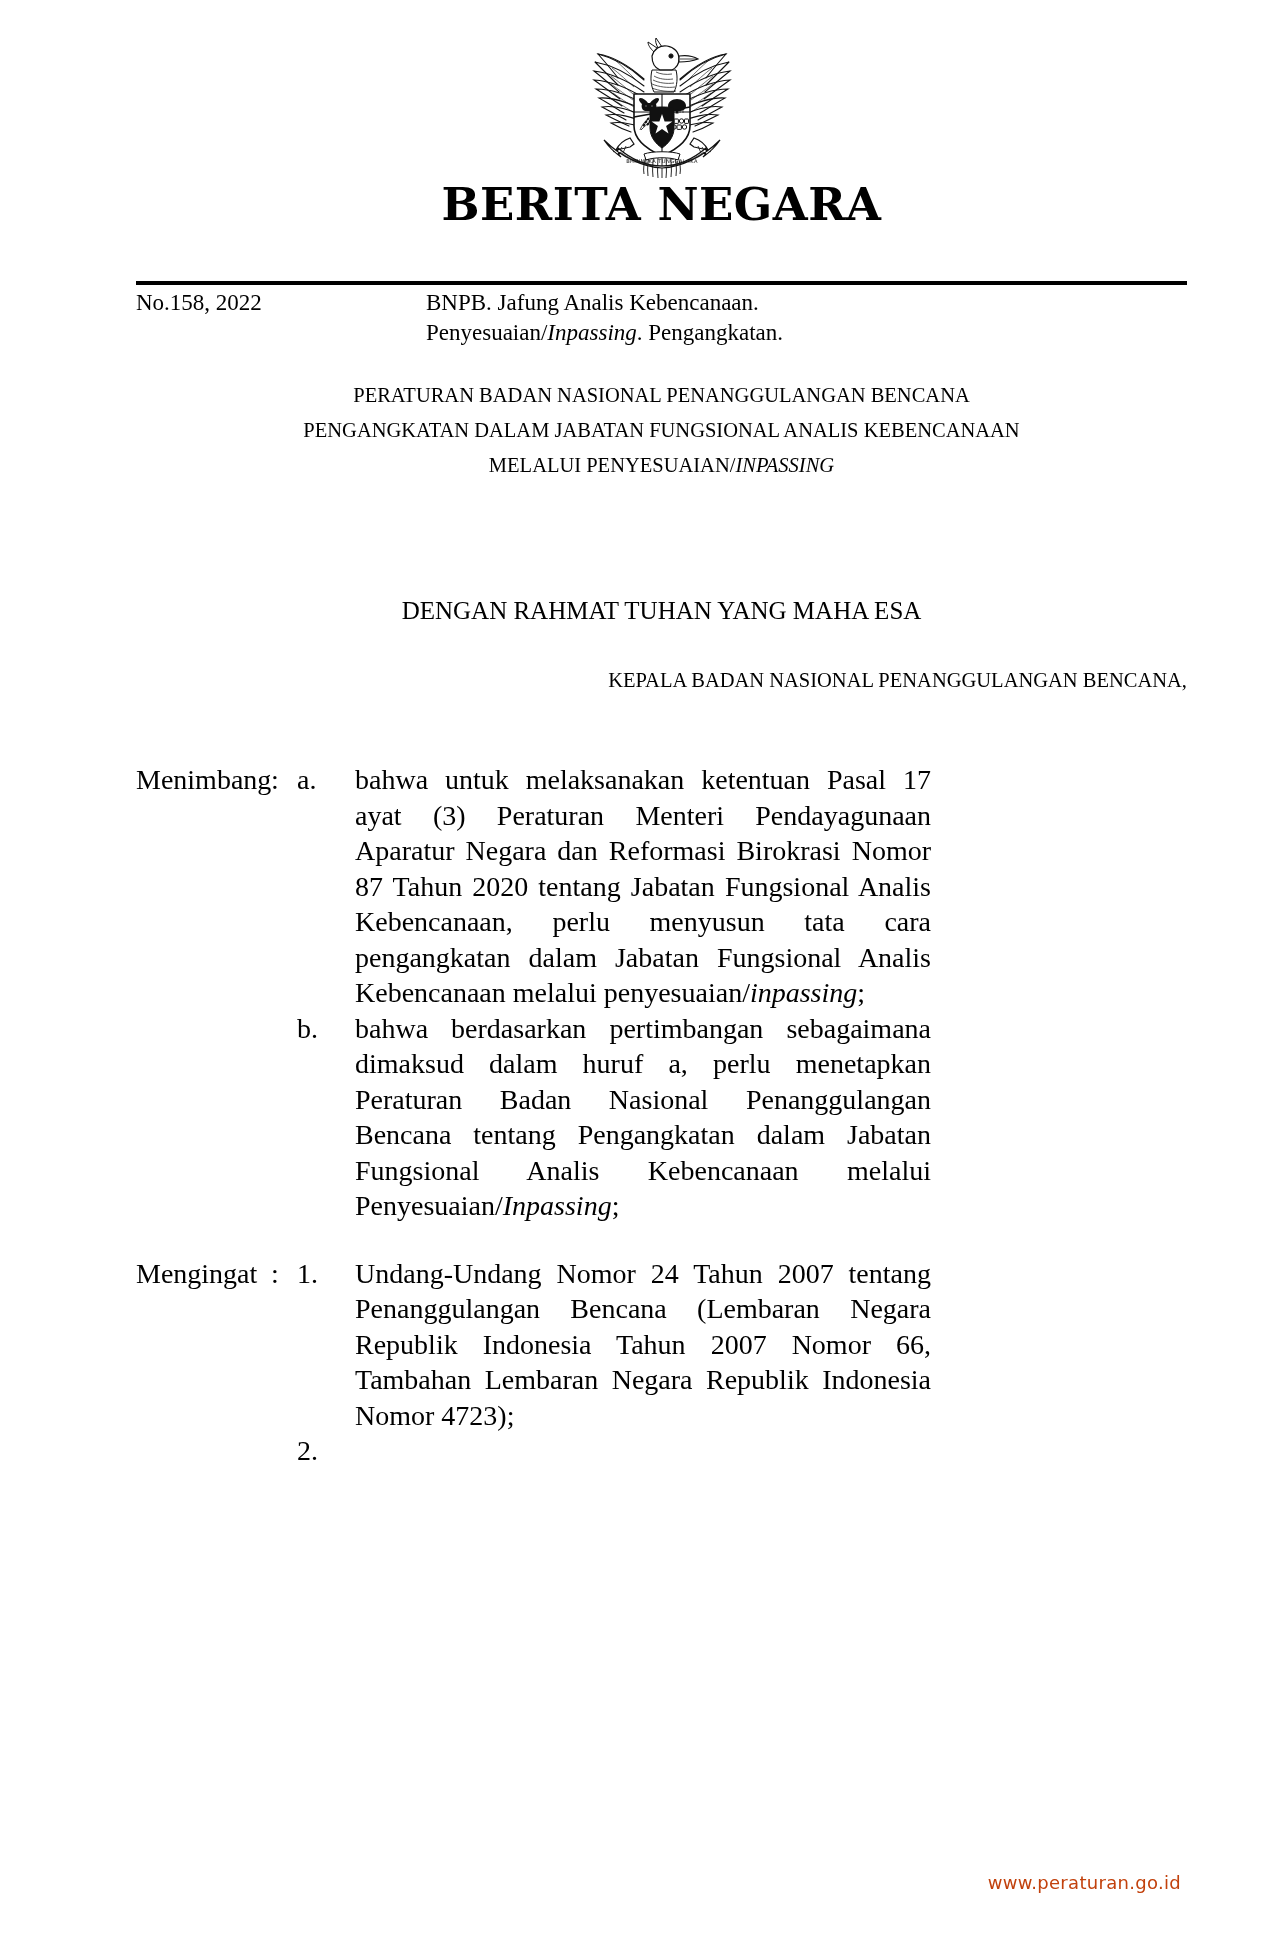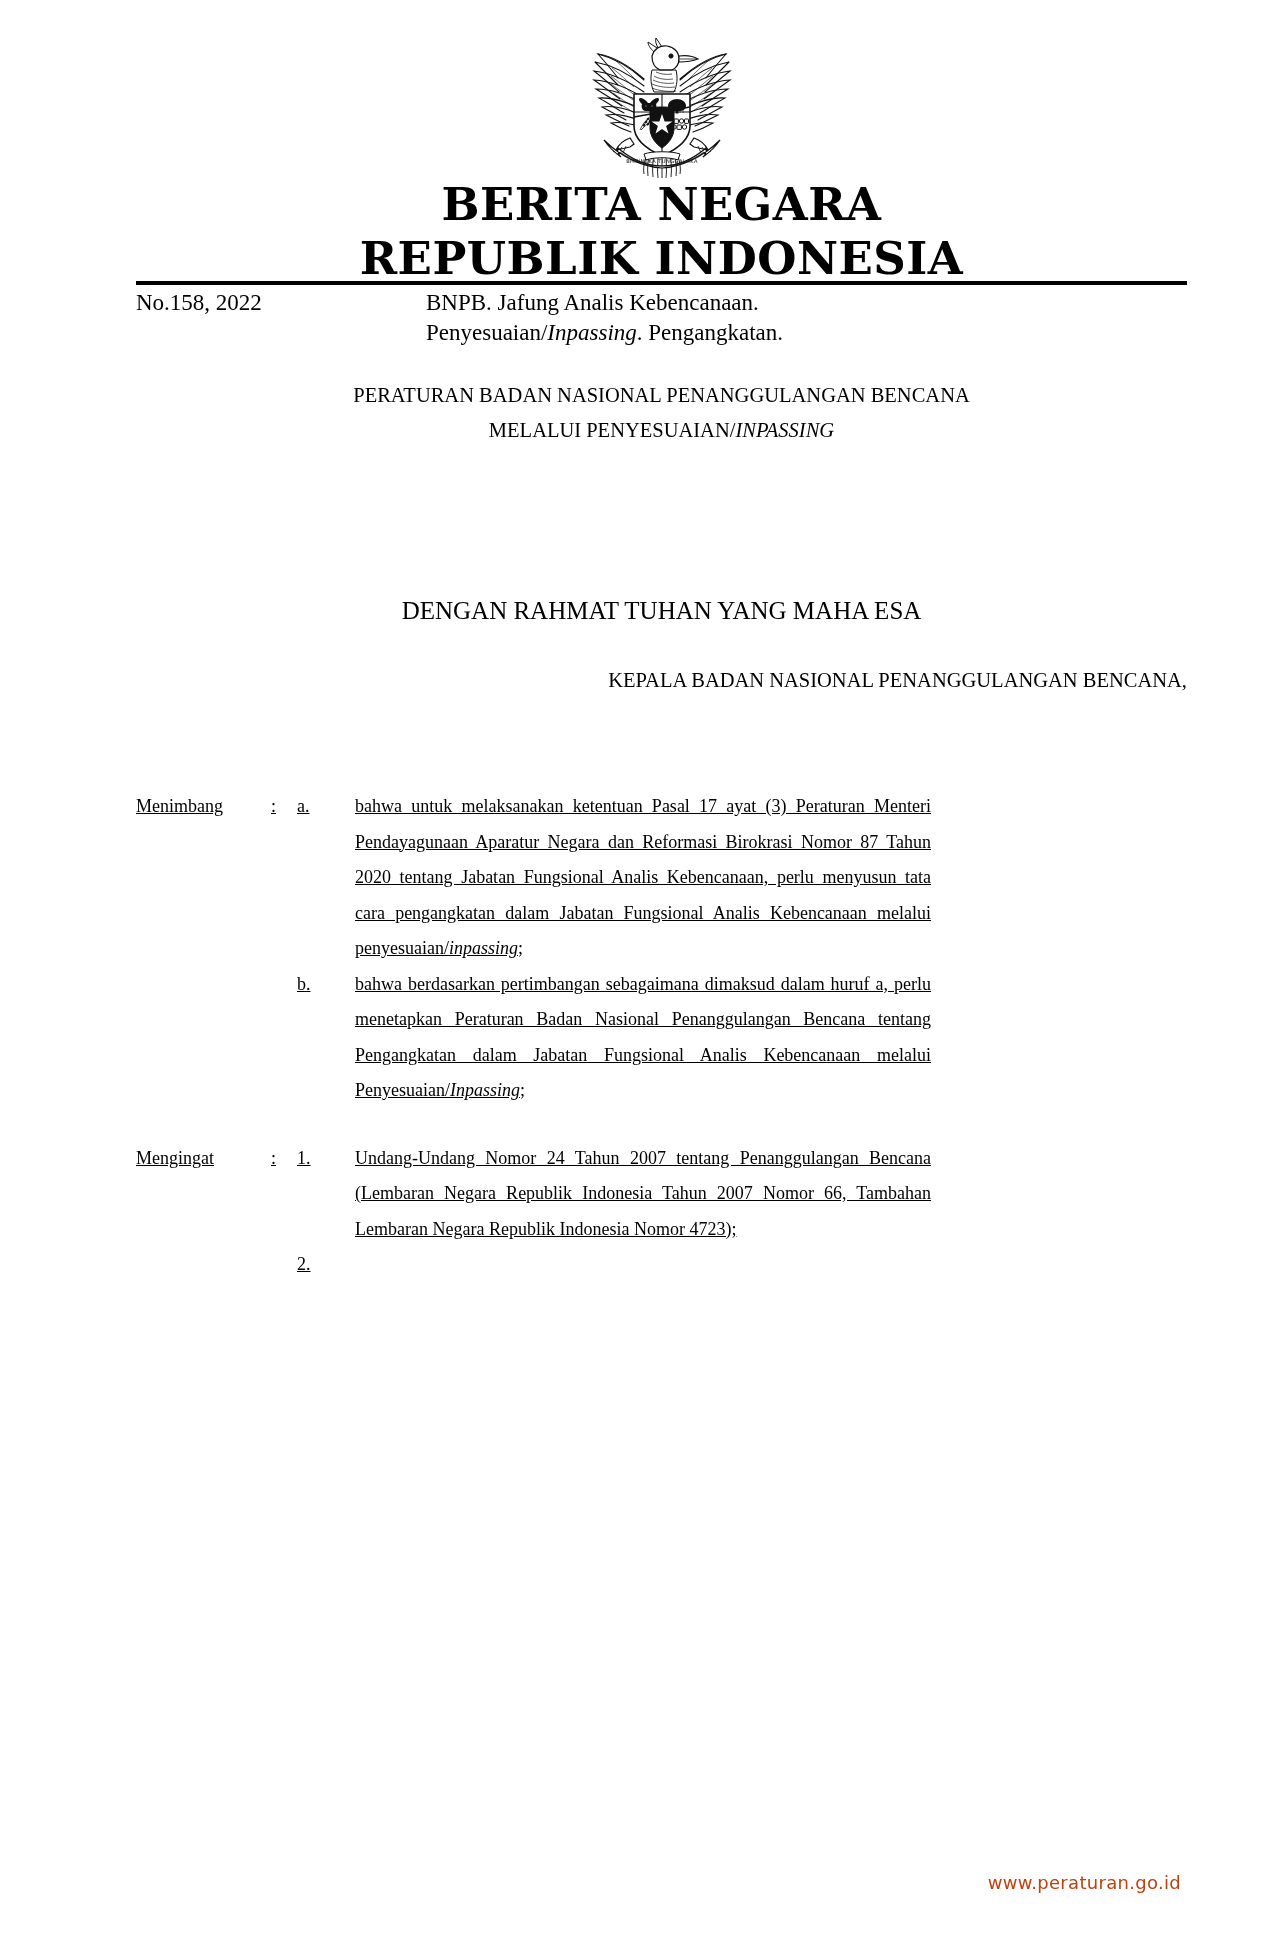--- a/index.html
+++ b/index.html
@@ -116,24 +116,23 @@
     top: 663px;
     text-align: right;
     font-size: 20.5px;
     line-height: 35px;
   }
 
   
   .clauses {
     position: absolute;
     left: 112px;
-    top: 789px;
+    top: 762px;
     width: 795px;
-    font-size: 18px;
-    text-decoration: underline;
+    font-size: 28px;
   }
   .clause-block { display: block; }
   .clause-block + .clause-block { margin-top: 32px; }
 
   .clause-row {
     display: flex;
     align-items: flex-start;
   }
   .clause-label {
     flex: 0 0 135px;
@@ -333,35 +332,35 @@
                    C43 117 44 120 47 123 C40 118 34 112 30 106 Z" fill="#ffffff" stroke="#111" stroke-width="1.2"></path>
           <path d="M46 118 C60 128 74 132 88 132 C102 132 116 128 130 118" fill="none" stroke="#111" stroke-width="0.7"></path>
           <text x="88" y="129" font-family="DejaVu Sans, sans-serif" font-size="5.1" text-anchor="middle" fill="#111" stroke="none" letter-spacing="0.45">BHINNEKA TUNGGAL IKA</text>
         </g>
       </g>
     </svg>
   </div>
 
   <div class="masthead">
     <div class="line">BERITA NEGARA</div>
-    <div class="line">REPUBLIK INDONESIA</div>
   </div>
 
   <div class="hrule"></div>
 
   <div class="gazette">
     <div class="gazette-no">No.158, 2022</div>
     <div class="gazette-subject">
       <span>BNPB. Jafung Analis Kebencanaan.</span>
       <span class="last"><span>Penyesuaian/</span><em>Inpassing</em><span>. Pengangkatan.</span></span>
     </div>
   </div>
 
   <div class="titleblock">
     <div class="t-line">PERATURAN BADAN NASIONAL PENANGGULANGAN BENCANA</div>
+    <div class="t-line">PENGANGKATAN DALAM JABATAN FUNGSIONAL ANALIS KEBENCANAAN</div>
     <div class="t-line"><span>MELALUI PENYESUAIAN/</span><em>INPASSING</em></div>
   </div>
 
   <div class="mandate">DENGAN RAHMAT TUHAN YANG MAHA ESA</div>
   <div class="authority">KEPALA BADAN NASIONAL PENANGGULANGAN BENCANA,</div>
 
   <div class="clauses">
 
     <div class="clause-block">
       <div class="clause-row">

